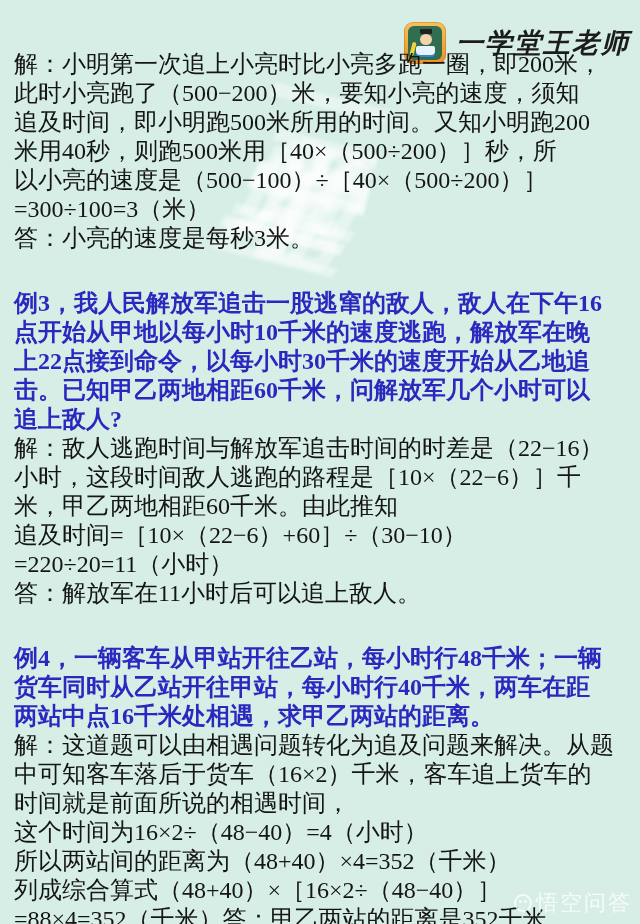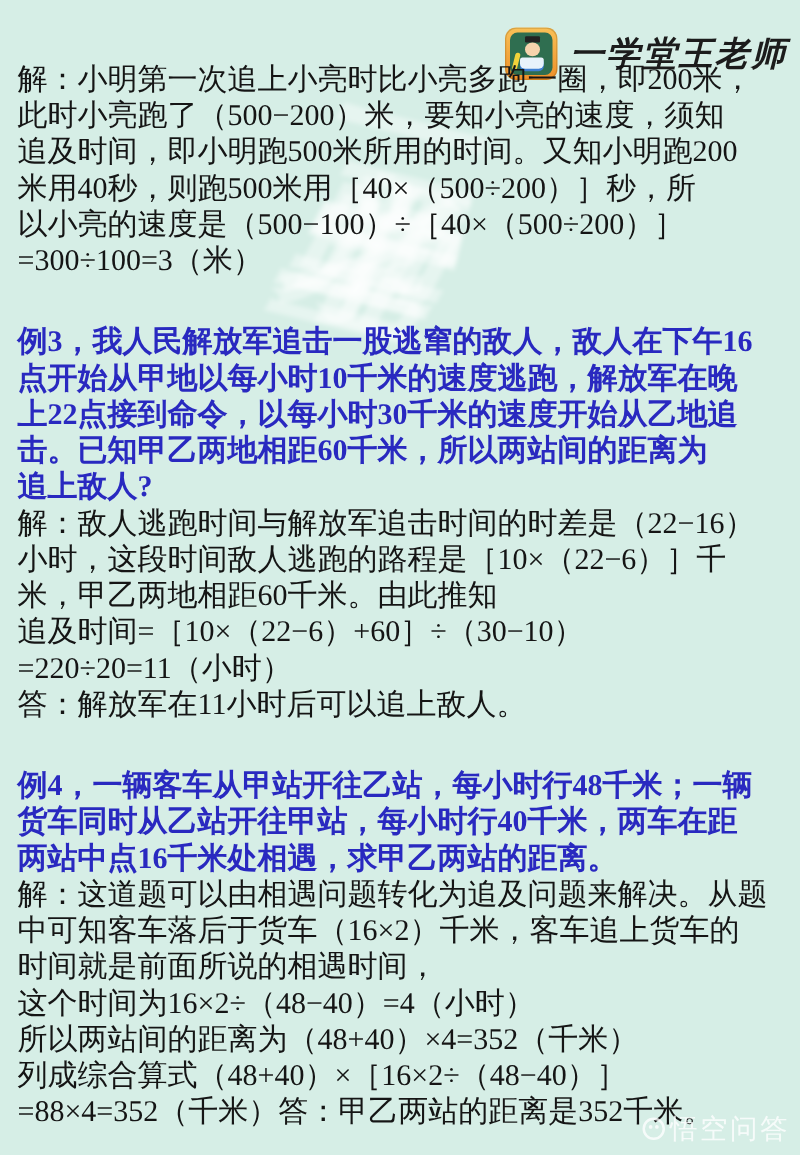--- a/index.html
+++ b/index.html
@@ -105,27 +105,28 @@
 
   <main class="content">
 
     <section class="para black">
       <div class="line">解：小明第一次追上小亮时比小亮多跑一圈，即200米，</div>
       <div class="line">此时小亮跑了（500−200）米，要知小亮的速度，须知</div>
       <div class="line">追及时间，即小明跑500米所用的时间。又知小明跑200</div>
       <div class="line">米用40秒，则跑500米用［40×（500÷200）］秒，所</div>
       <div class="line">以小亮的速度是（500−100）÷［40×（500÷200）］</div>
       <div class="line">=300÷100=3（米）</div>
+      <div class="line">答：小亮的速度是每秒3米。</div>
     </section>
 
     <section class="para blue">
       <div class="line">例3，我人民解放军追击一股逃窜的敌人，敌人在下午16</div>
       <div class="line">点开始从甲地以每小时10千米的速度逃跑，解放军在晚</div>
       <div class="line">上22点接到命令，以每小时30千米的速度开始从乙地追</div>
-      <div class="line">击。已知甲乙两地相距60千米，所以两站间的距离为</div>
+      <div class="line">击。已知甲乙两地相距60千米，问解放军几个小时可以</div>
       <div class="line">追上敌人?</div>
     </section>
 
     <section class="para black">
       <div class="line">解：敌人逃跑时间与解放军追击时间的时差是（22−16）</div>
       <div class="line">小时，这段时间敌人逃跑的路程是［10×（22−6）］千</div>
       <div class="line">米，甲乙两地相距60千米。由此推知</div>
       <div class="line">追及时间=［10×（22−6）+60］÷（30−10）</div>
       <div class="line">=220÷20=11（小时）</div>
       <div class="line">答：解放军在11小时后可以追上敌人。</div>

